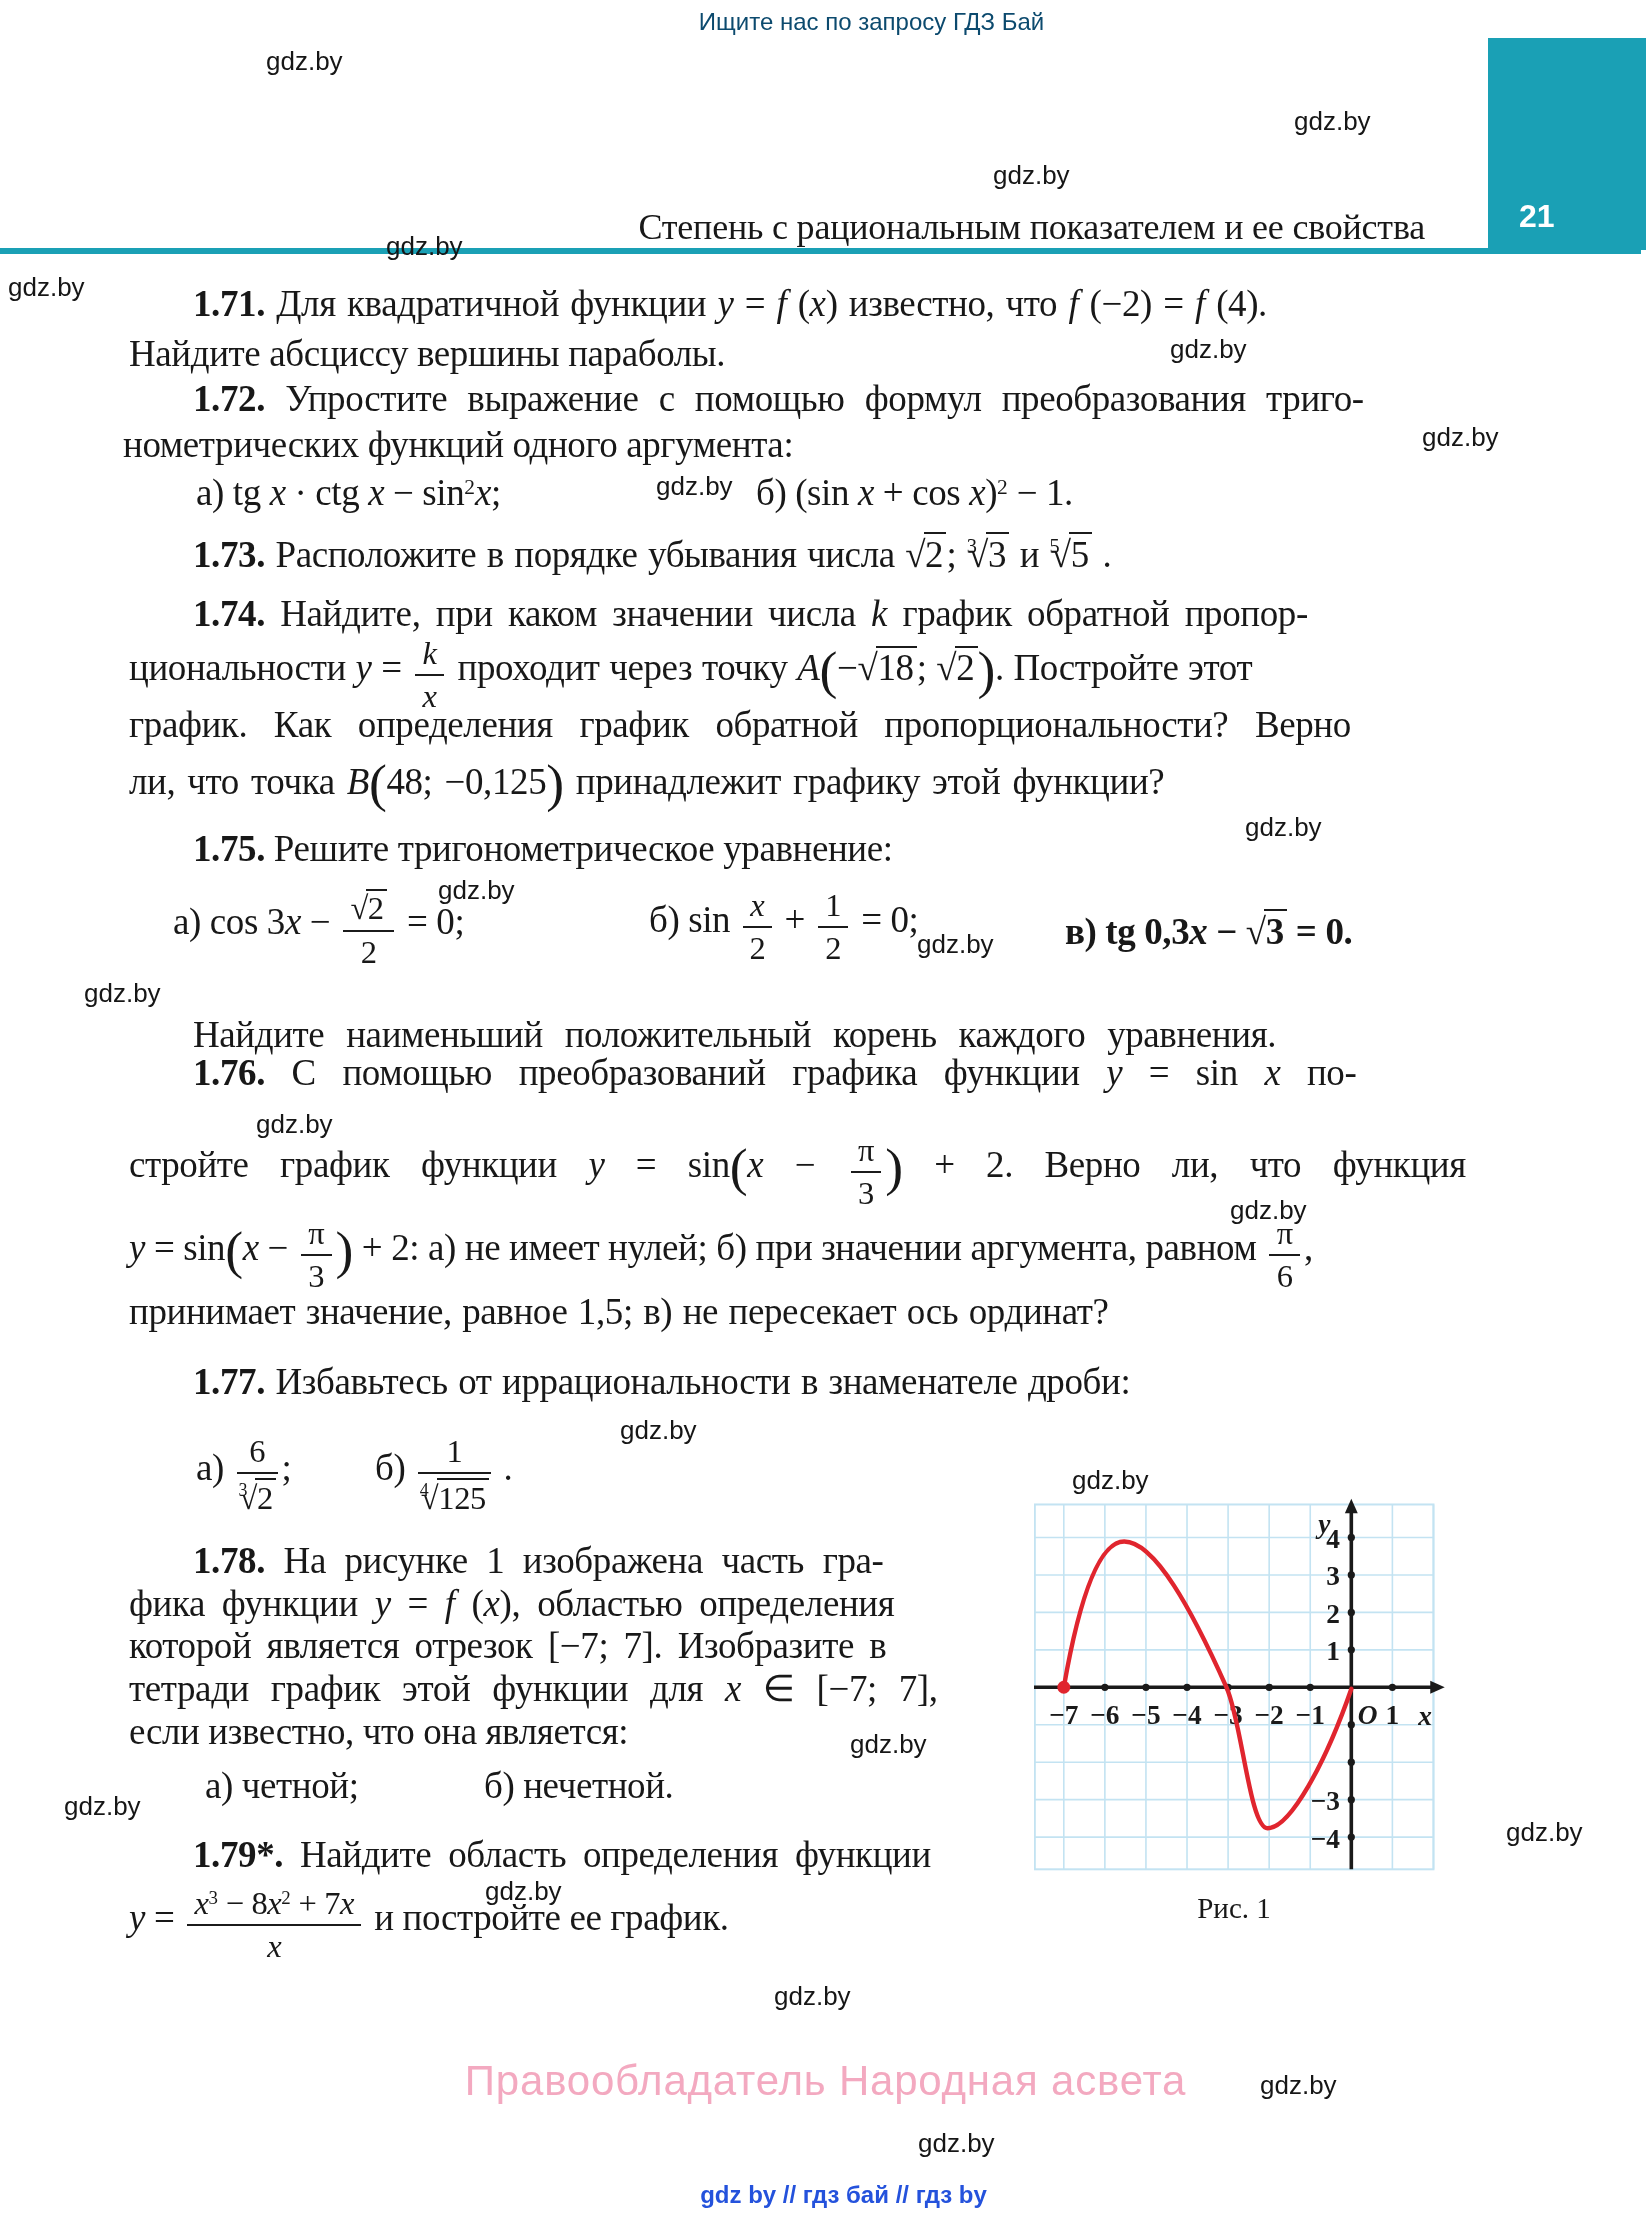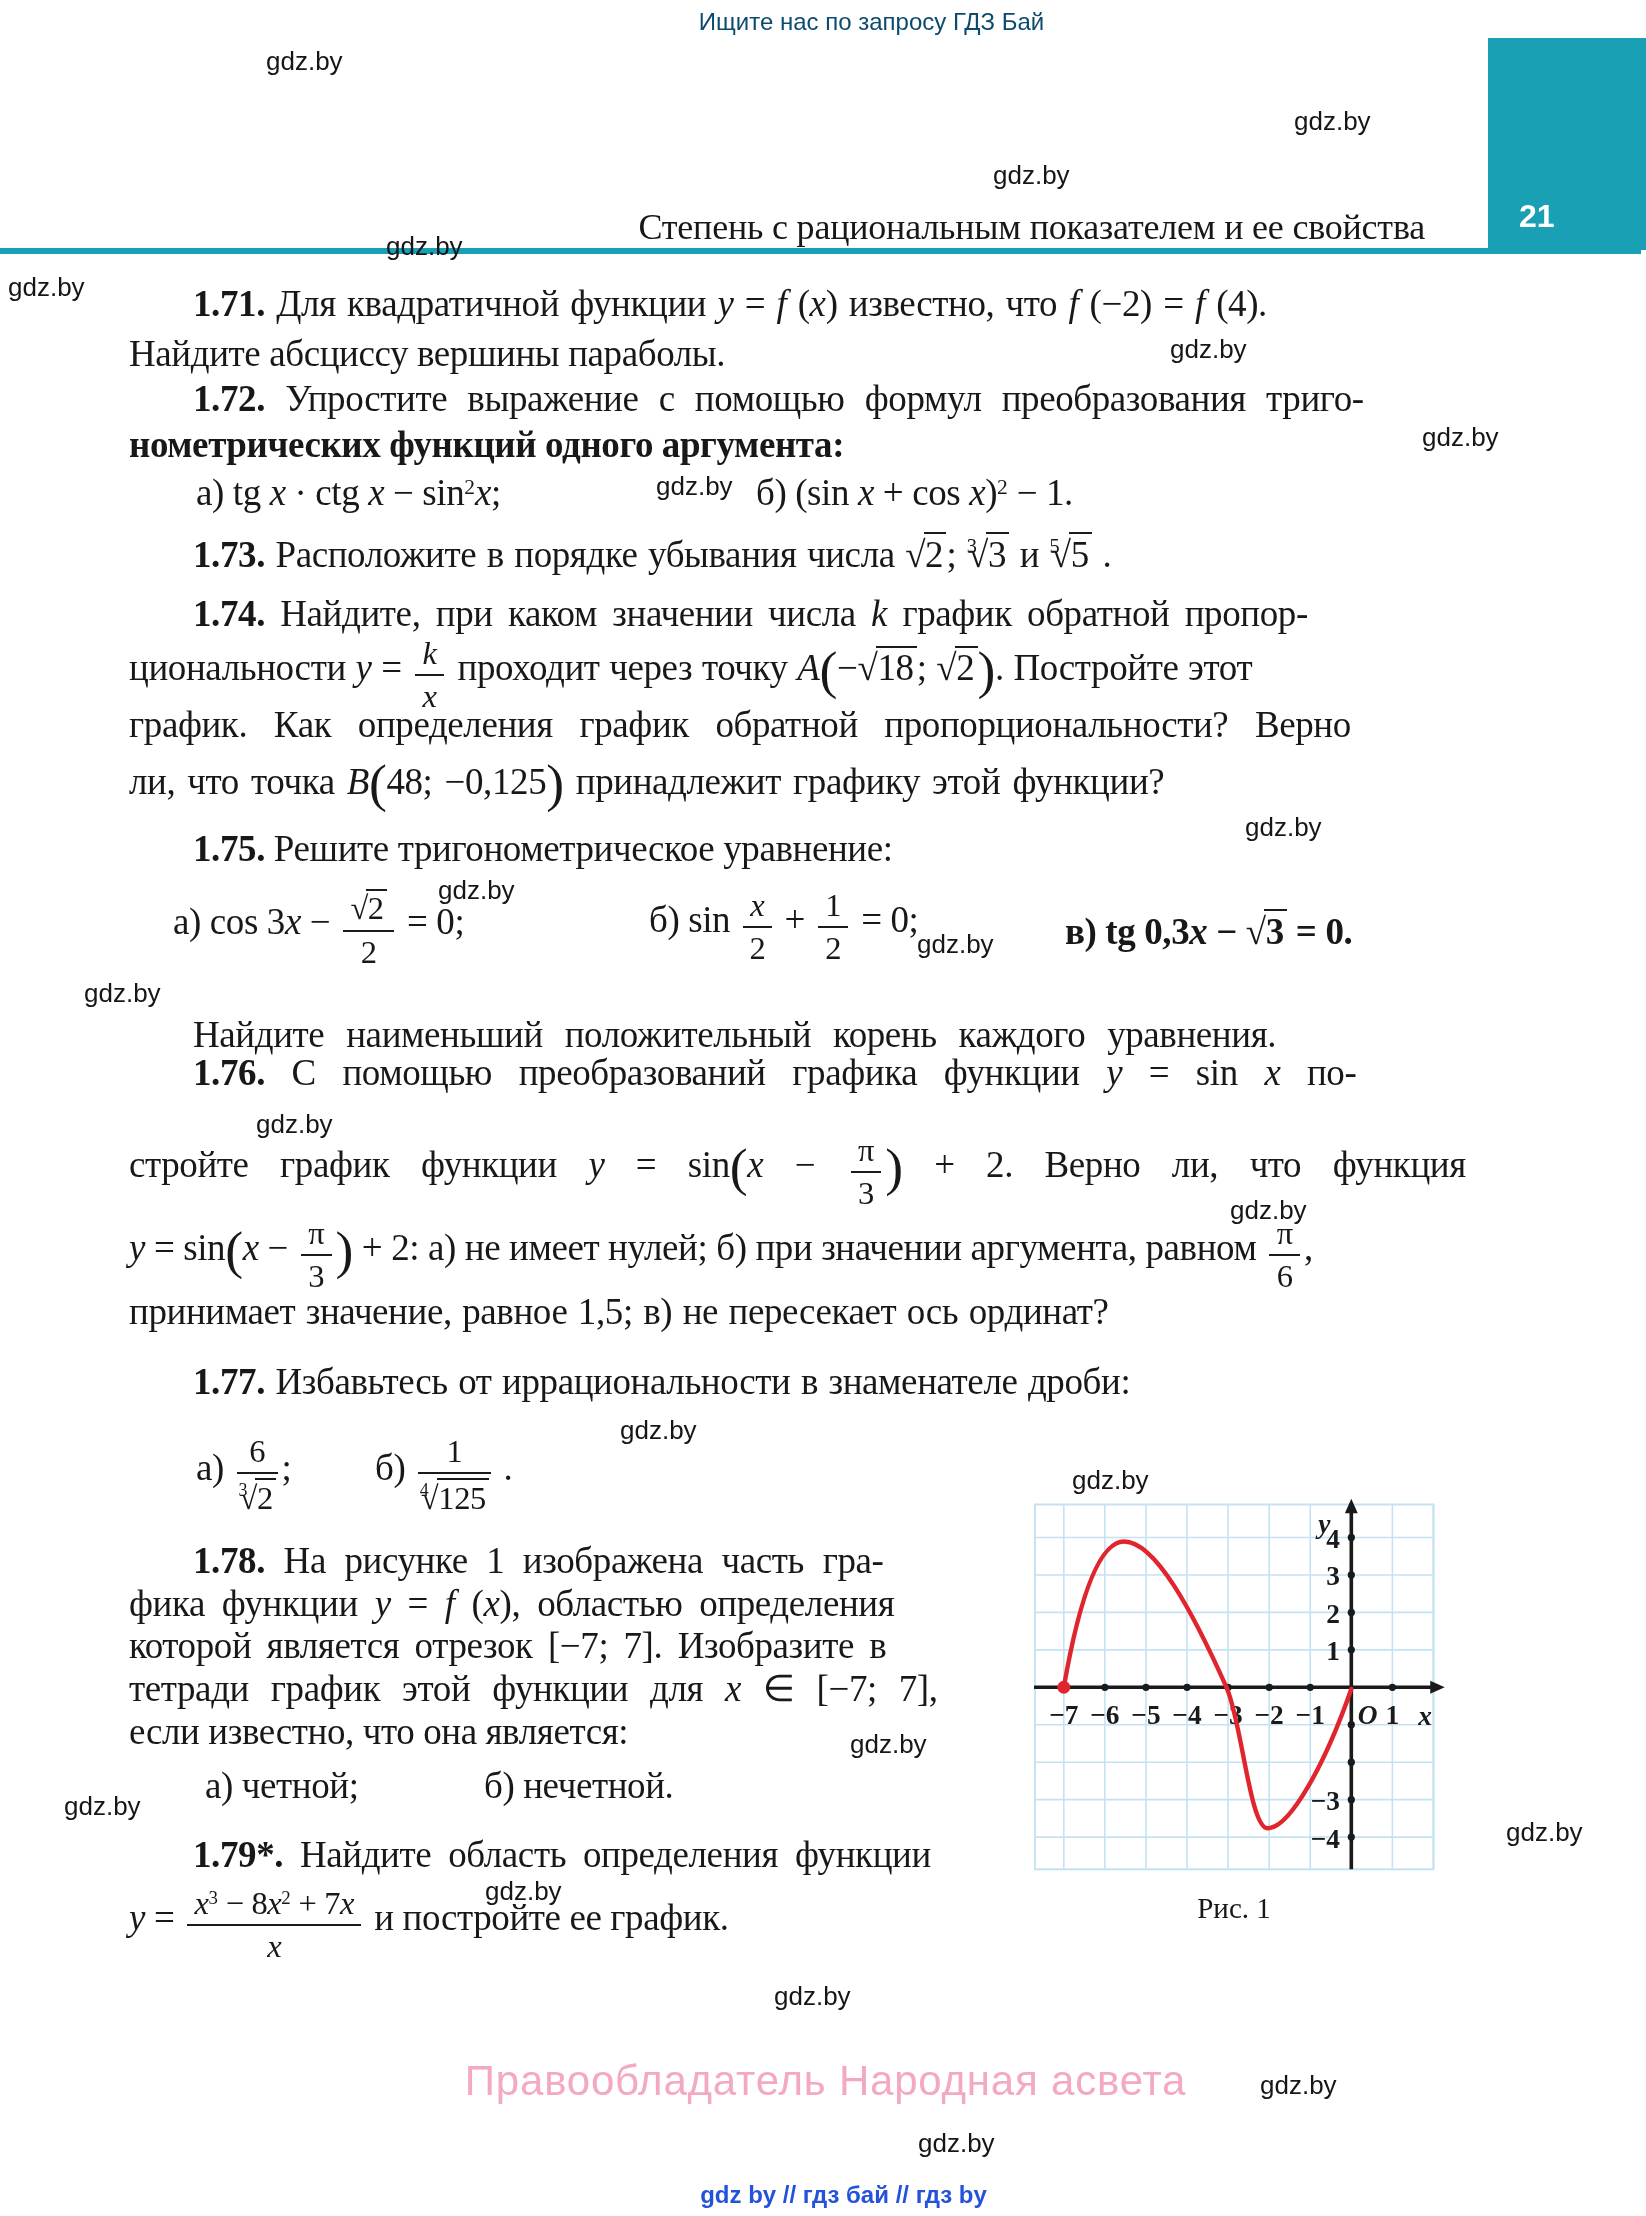--- a/index.html
+++ b/index.html
@@ -77,21 +77,21 @@
       <span class="wm" style="left: 485px; top: 1876px;">gdz.by</span>
       <span class="wm" style="left: 774px; top: 1981px;">gdz.by</span>
       <span class="wm" style="left: 1260px; top: 2070px;">gdz.by</span>
       <span class="wm" style="left: 918px; top: 2128px;">gdz.by</span>
     </div>
 
   <div id="content-layer">
       <div class="para" style="left: 193px; top: 284px; word-spacing: 2.4px;"><span class="bd">1.71. </span>Для квадратичной функции <span class="it">y</span> = <span class="it">f</span> (<span class="it">x</span>) известно,    что <span class="it">f</span> (−2) = <span class="it">f</span> (4).</div>
       <div class="para" style="left: 129px; top: 334px;">Найдите абсциссу вершины параболы.</div>
       <div class="para" style="left: 193px; top: 379px; word-spacing: 11.3px;"><span class="bd">1.72. </span>Упростите выражение с помощью формул преобразования триго-</div>
-      <div class="para" style="left: 129px; top: 425px; font-weight: bold;">нометрических функций одного аргумента:</div>
+      <div class="para" style="left: 123px; top: 425px;">нометрических функций одного аргумента:</div>
       <div class="para" style="left: 196px; top: 473px;">а) tg <span class="it">x</span> · ctg <span class="it">x</span> − sin<sup class="sp">2</sup><span class="it">x</span>;</div>
       <div class="para" style="left: 756px; top: 473px;">б) (sin <span class="it">x</span> + cos <span class="it">x</span>)<sup class="sp">2</sup> − 1.</div>
       <div class="para" style="left: 193px; top: 532px; word-spacing: 1.6px;"><span class="bd">1.73. </span>Расположите в порядке убывания числа <span class="rad"><span class="rsign">√</span><span class="rbar">2</span></span>;  <span class="rad"><span class="ridx">3</span><span class="rsign">√</span><span class="rbar">3</span></span>  и  <span class="rad"><span class="ridx">5</span><span class="rsign">√</span><span class="rbar">5</span></span> .</div>
       <div class="para" style="left: 193px; top: 594px; word-spacing: 6.4px;"><span class="bd">1.74. </span>Найдите, при каком значении числа <span class="it">k</span> график обратной пропор-</div>
       <div class="para" style="left: 129px; top: 633px; word-spacing: 0.8px;">циональности   <span class="it">y</span> = <span class="frac"><span class="fn"><span class="it">k</span></span><span class="fd"><span class="it">x</span></span></span>  проходит через точку  <span class="it">A</span><span class="bp">(</span>−<span class="rad"><span class="rsign">√</span><span class="rbar">18</span></span>; <span class="rad"><span class="rsign">√</span><span class="rbar">2</span></span><span class="bp">)</span>.  Постройте этот</div>
       <div class="para" style="left: 129px; top: 705px; word-spacing: 17.7px;">график. Как определения график обратной пропорциональности? Верно</div>
       <div class="para" style="left: 129px; top: 755px; word-spacing: 3.2px;">ли, что точка <span class="it">B</span><span class="bp">(</span>48; −0,125<span class="bp">)</span> принадлежит графику этой функции?</div>
       <div class="para" style="left: 193px; top: 829px;"><span class="bd">1.75. </span>Решите тригонометрическое уравнение:</div>
       <div class="para" style="left: 173px; top: 885px;">а) cos 3<span class="it">x</span> − <span class="frac"><span class="fn"><span class="rad"><span class="rsign">√</span><span class="rbar">2</span></span></span><span class="fd">2</span></span> = 0;</div>
       <div class="para" style="left: 649px; top: 885px;">б) sin <span class="frac"><span class="fn"><span class="it">x</span></span><span class="fd">2</span></span> + <span class="frac"><span class="fn">1</span><span class="fd">2</span></span> = 0;</div>

